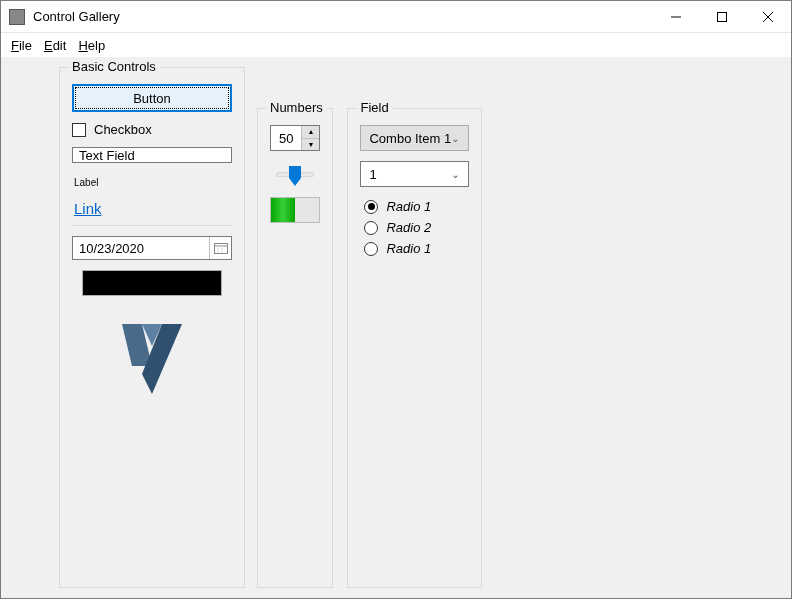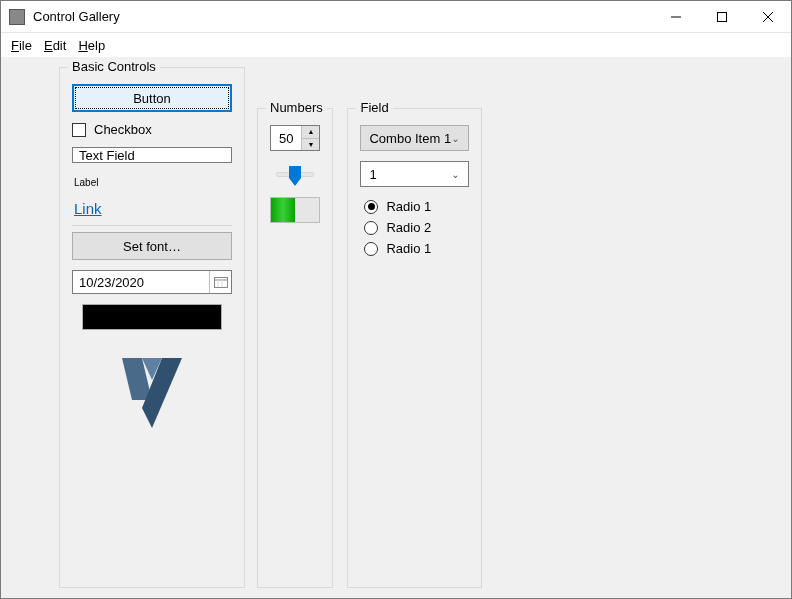--- a/index.html
+++ b/index.html
@@ -359,23 +359,20 @@
         </div>
 
         <div class="label-static" style="margin-top:10px;">Label</div>
 
         <div style="margin-top:6px;">
           <span class="link">Link</span>
         </div>
 
         <hr class="hr">
 
-        <div class="btn">
-          <span>Set font…</span>
-        </div>
 
         <div class="date-row" style="margin-top:10px;">
           <div class="date-text">10/23/2020</div>
           <div class="date-drop">
             <svg width="14" height="12">
               <rect x="0.5" y="1.5" width="13" height="10" fill="#fff" stroke="#888"></rect>
               <line x1="0" y1="4" x2="14" y2="4" stroke="#888"></line>
               <line x1="4" y1="4" x2="4" y2="11" stroke="#ddd"></line>
               <line x1="8" y1="4" x2="8" y2="11" stroke="#ddd"></line>
             </svg>
@@ -429,21 +426,21 @@
         <div class="combo">
           <span>Combo Item 1</span>
           <span class="chev">⌄</span>
         </div>
 
         <div class="combo white" style="margin-top:10px;">
           <span>1</span>
           <span class="chev">⌄</span>
         </div>
 
-        <div style="margin-top:12px;">
+        <div style="margin-top:12px;font-style:italic;">
           <div class="radio-row">
             <span class="radio-dot inner"></span>
             <span>Radio 1</span>
           </div>
           <div class="radio-row">
             <span class="radio-dot"></span>
             <span>Radio 2</span>
           </div>
           <div class="radio-row">
             <span class="radio-dot"></span>

